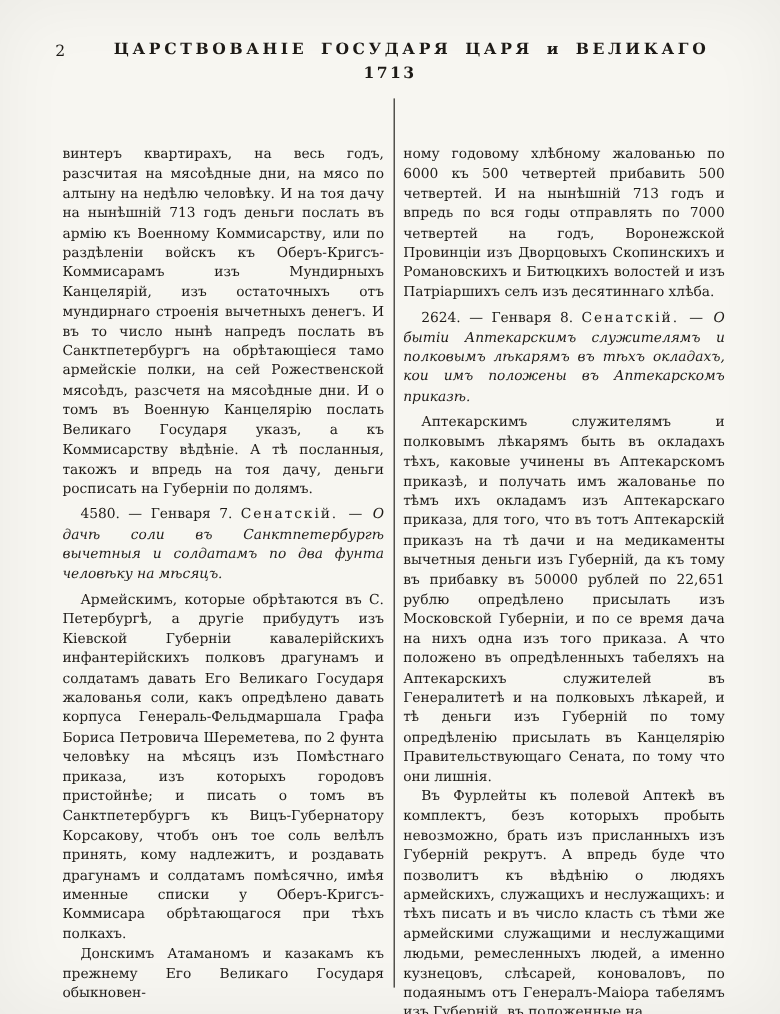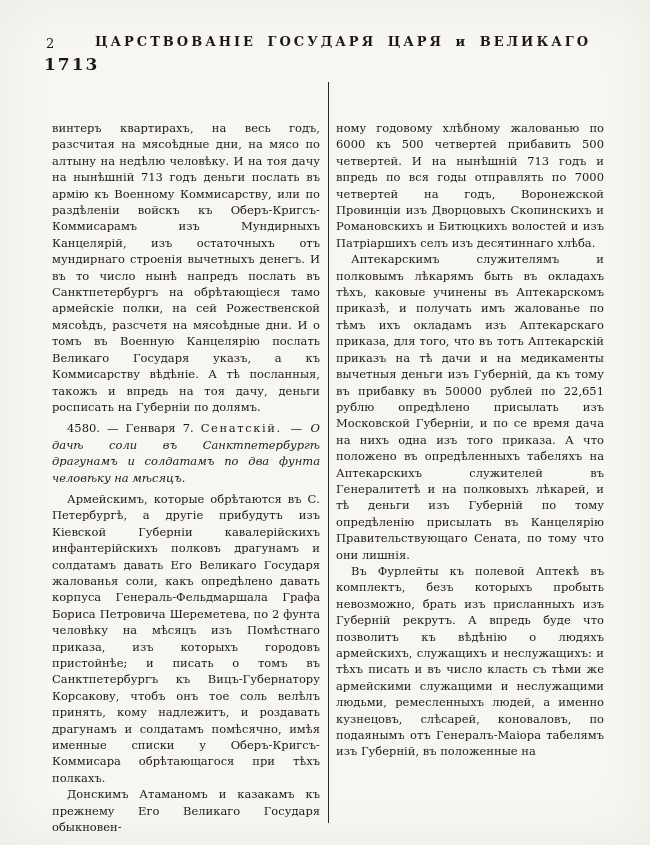--- a/index.html
+++ b/index.html
@@ -11,22 +11,22 @@
     overflow:hidden;
     box-shadow: inset 0 0 60px rgba(0,0,0,0.05);
   }
   .head-row { position:absolute; top:34px; left:0; right:0; height:20px; }
   .page-num { position:absolute; left:46px; top:2px; font-size:13px; }
   .title {
     text-align:center; font-size:13px; font-weight:bold;
     letter-spacing:3px; word-spacing:4px; white-space:nowrap;padding-left:36px;
   }
   .year {
-    position:absolute; top:54px; left:0; right:0; 
-    font-weight:bold; font-size:17px; letter-spacing:2px;padding-left:44px;
+    position:absolute; top:54px; left:0; right:0; text-align:center;
+    font-weight:bold; font-size:13px; letter-spacing:2px;
   }
   .cols {
     position:absolute; top:80px; left:52px; right:46px; bottom:18px;
     display:flex;
   }
   .col {
     width:268px; height:100%; overflow:hidden;
     font-size:11.5px; line-height:16.4px; text-align:justify;margin-top:40px;
   }
   .rule { width:1px; background:#2a2824; margin:2px 7px 4px 8px; }
@@ -41,24 +41,25 @@
 
 <div class="scan">
   <div class="head-row">
     <span class="page-num">2</span>
     <div class="title">ЦАРСТВОВАНІЕ ГОСУДАРЯ ЦАРЯ и ВЕЛИКАГО</div>
   </div>
   <div class="year">1713</div>
   <div class="cols">
     <div class="col" id="col-left">
         <p class="body noindent">винтеръ квартирахъ, на весь годъ, разсчитая на мясоѣдные дни, на мясо по алтыну на недѣлю человѣку. И на тоя дачу на нынѣшній 713 годъ деньги послать въ армію къ Военному Коммисарству, или по раздѣленіи войскъ къ Оберъ-Кригсъ-Коммисарамъ изъ Мундирныхъ Канцелярій, изъ остаточныхъ отъ мундирнаго строенія вычетныхъ денегъ. И въ то число нынѣ напредъ послать въ Санктпетербургъ на обрѣтающіеся тамо армейскіе полки, на сей Рожественской мясоѣдъ, разсчетя на мясоѣдные дни. И о томъ въ Военную Канцелярію послать Великаго Государя указъ, а къ Коммисарству вѣдѣніе. А тѣ посланныя, такожъ и впредь на тоя дачу, деньги росписать на Губерніи по долямъ.</p>
-        <p class="entry"><span class="e-num">4580. —</span> <span class="e-date">Генваря 7.</span> <span class="e-src">Сенатскій. —</span> <span class="e-title">О дачѣ соли въ Санктпетербургѣ драгунамъ и солдатамъ по два фунта человѣку на мѣсяцъ.</span> </p>
+        <p class="entry"><span class="e-num">4580. —</span> <span class="e-date">Генваря 7.</span> <span class="e-src">Сенатскій. —</span> <span class="e-title">О дачѣ соли въ Санктпетербургѣ вычетныя и солдатамъ по два фунта человѣку на мѣсяцъ.</span> </p>
         <p class="body">Армейскимъ, которые обрѣтаются въ С. Петербургѣ, а другіе прибудутъ изъ Кіевской Губерніи кавалерійскихъ инфантерійскихъ полковъ драгунамъ и солдатамъ давать Его Великаго Государя жалованья соли, какъ опредѣлено давать корпуса Генераль-Фельдмаршала Графа Бориса Петровича Шереметева, по 2 фунта человѣку на мѣсяцъ изъ Помѣстнаго приказа, изъ которыхъ городовъ пристойнѣе; и писать о томъ въ Санктпетербургъ къ Вицъ-Губернатору Корсакову, чтобъ онъ тое соль велѣлъ принять, кому надлежитъ, и роздавать драгунамъ и солдатамъ помѣсячно, имѣя именные списки у Оберъ-Кригсъ-Коммисара обрѣтающагося при тѣхъ полкахъ.</p>
         <p class="body">Донскимъ Атаманомъ и казакамъ къ прежнему Его Великаго Государя обыкновен-</p>
       </div>
     <div class="rule"></div>
     <div class="col" id="col-right">
         <p class="body noindent">ному годовому хлѣбному жалованью по 6000 къ 500 четвертей прибавить 500 четвертей. И на нынѣшній 713 годъ и впредь по вся годы отправлять по 7000 четвертей на годъ, Воронежской Провинціи изъ Дворцовыхъ Скопинскихъ и Романовскихъ и Битюцкихъ волостей и изъ Патріаршихъ селъ изъ десятиннаго хлѣба.</p>
+        <p class="entry"><span class="e-num">2624. —</span> <span class="e-date">Генваря 8.</span> <span class="e-src">Сенатскій. —</span> <span class="e-title">О бытіи Аптекарскимъ служителямъ и полковымъ лѣкарямъ въ тѣхъ окладахъ, кои имъ положены въ Аптекарскомъ приказѣ.</span> </p>
         <p class="body">Аптекарскимъ служителямъ и полковымъ лѣкарямъ быть въ окладахъ тѣхъ, каковые учинены въ Аптекарскомъ приказѣ, и получать имъ жалованье по тѣмъ ихъ окладамъ изъ Аптекарскаго приказа, для того, что въ тотъ Аптекарскій приказъ на тѣ дачи и на медикаменты вычетныя деньги изъ Губерній, да къ тому въ прибавку въ 50000 рублей по 22,651 рублю опредѣлено присылать изъ Московской Губерніи, и по се время дача на нихъ одна изъ того приказа. А что положено въ опредѣленныхъ табеляхъ на Аптекарскихъ служителей въ Генералитетѣ и на полковыхъ лѣкарей, и тѣ деньги изъ Губерній по тому опредѣленію присылать въ Канцелярію Правительствующаго Сената, по тому что они лишнія.</p>
         <p class="body">Въ Фурлейты къ полевой Аптекѣ въ комплектъ, безъ которыхъ пробыть невозможно, брать изъ присланныхъ изъ Губерній рекрутъ. А впредь буде что позволитъ къ вѣдѣнію о людяхъ армейскихъ, служащихъ и неслужащихъ: и тѣхъ писать и въ число класть съ тѣми же армейскими служащими и неслужащими людьми, ремесленныхъ людей, а именно кузнецовъ, слѣсарей, коноваловъ, по подаянымъ отъ Генералъ-Маіора табелямъ изъ Губерній, въ положенные на</p>
       </div>
   </div>
 </div>
 
 </body></html>

